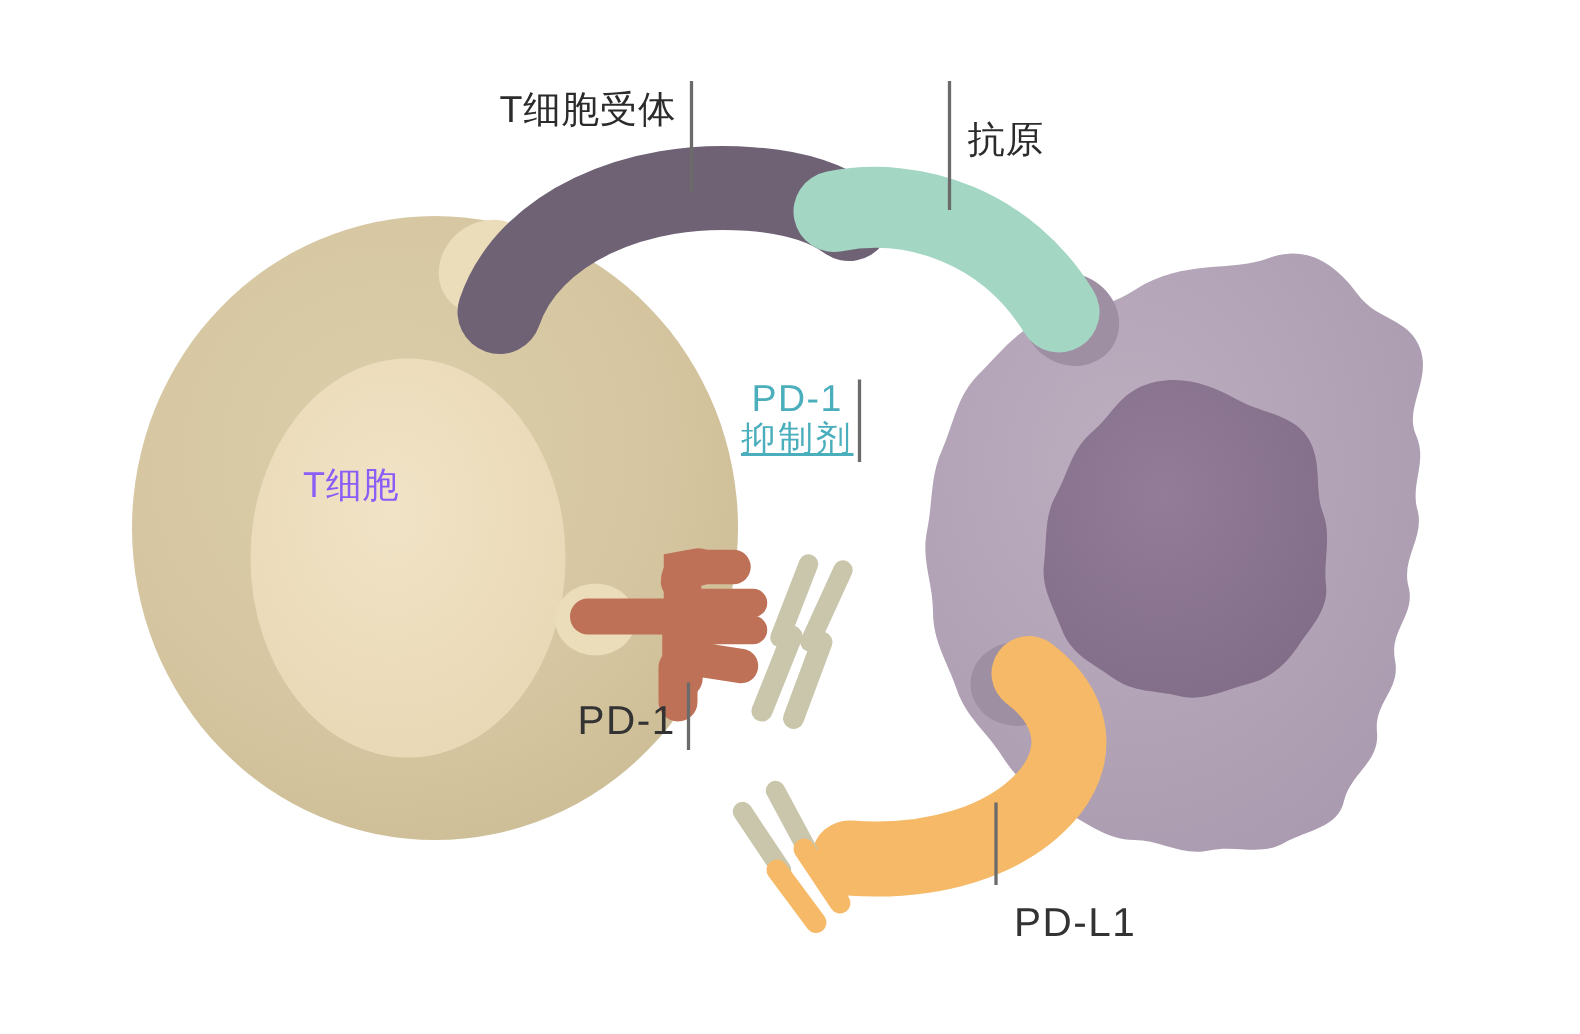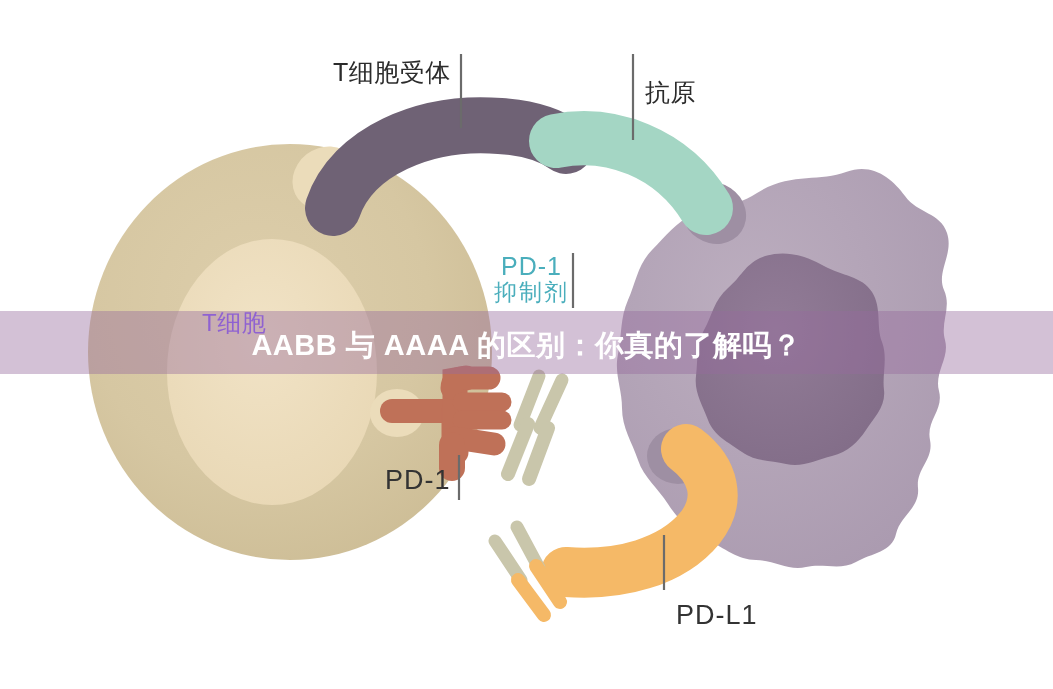--- a/index.html
+++ b/index.html
@@ -74,20 +74,21 @@
     text-align: center;
     line-height: 1.12;
     color: #4aaebc;
     font-size: 25px;
     letter-spacing: 1px;
   }
   #label-inhibitor .line2 {
     display: block;
     font-size: 23px;
     letter-spacing: 2px;
+    text-decoration: underline;
   }
 
   
   #title-band {
     position: absolute;
     left: 0;
     top: 311px;
     width: 1053px;
     height: 63px;
     background: rgba(149, 108, 158, 0.42);
@@ -232,17 +233,14 @@
 
   <div class="dlabel" id="label-inhibitor">
     <span>PD-1</span>
     <span class="line2">抑制剂</span>
   </div>
 
   <div class="dlabel" id="label-pd1">PD-1</div>
 
   <div class="dlabel" id="label-pdl1">PD-L1</div>
 
-  <div id="title-band">
-    <div id="title-text">AABB 与 AAAA 的区别：你真的了解吗？</div>
-  </div>
 
 </div>
 
 </body></html>

